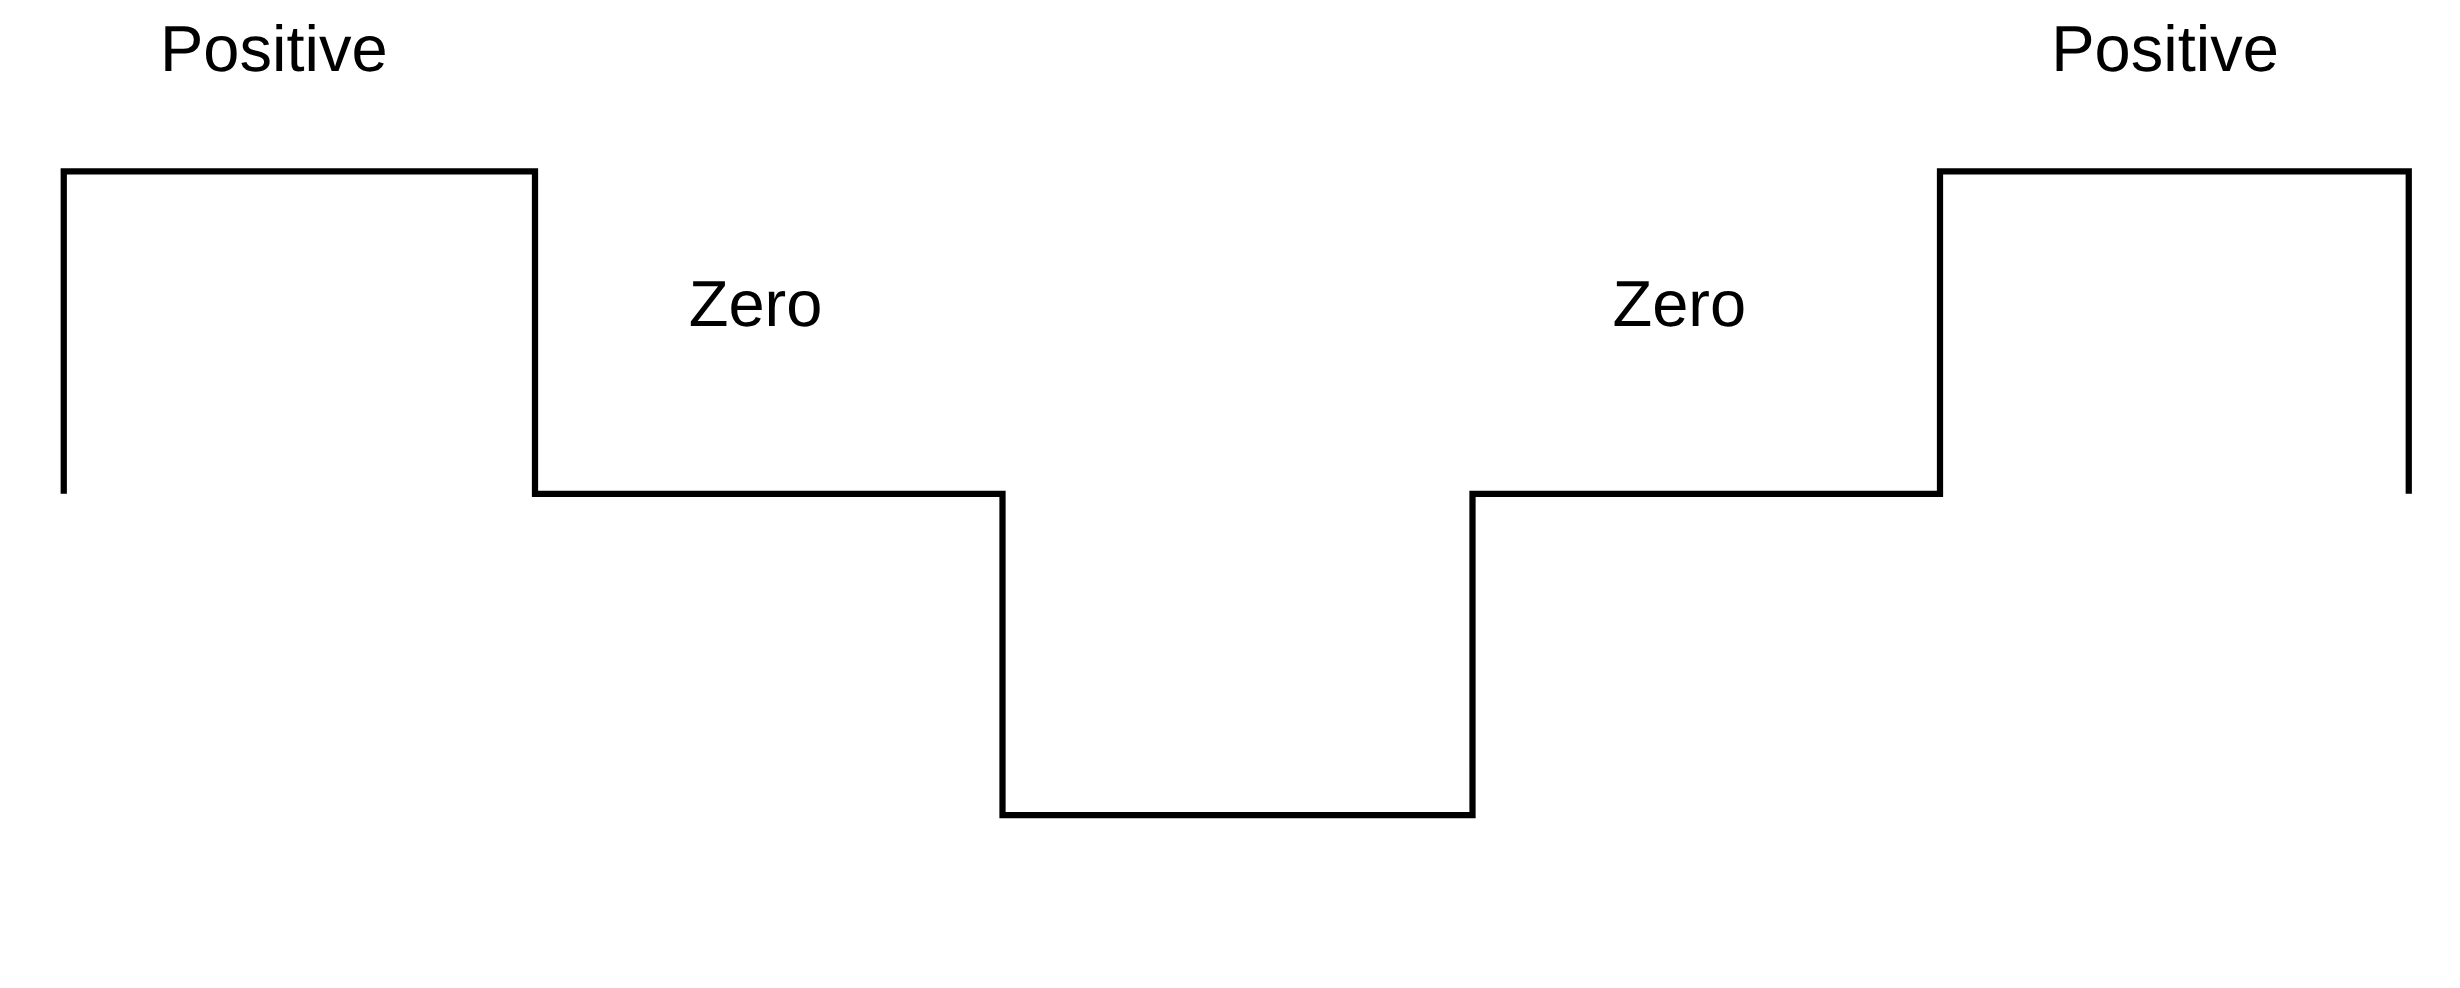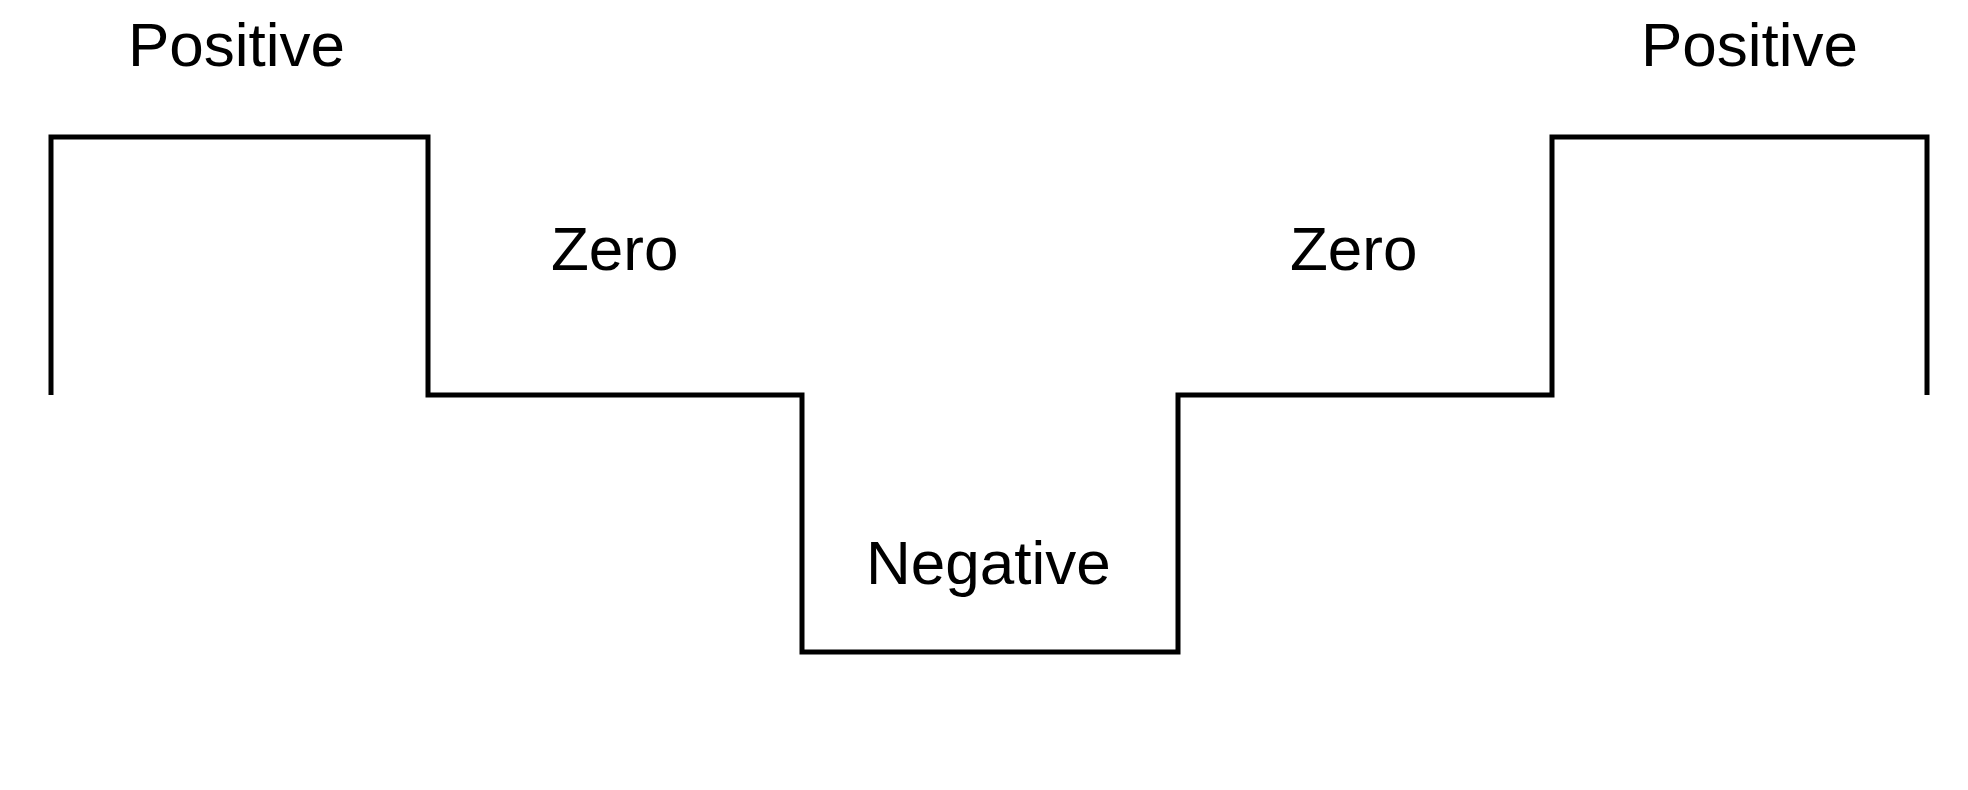--- a/index.html
+++ b/index.html
@@ -30,21 +30,21 @@
     fill: none;
     stroke: #000000;
     stroke-width: 5;
     stroke-linecap: butt;
     stroke-linejoin: miter;
   }
   .label {
     position: absolute;
     color: #000000;
     font-family: "Liberation Sans", sans-serif;
-    font-size: 62px;
+    font-size: 52px;
     line-height: 1;
     white-space: nowrap;
     font-weight: 400;
   }
   .label-positive-left  { left: 128px;  top: 14px;  }
   .label-positive-right { left: 1641px; top: 14px;  }
   .label-zero-left      { left: 551px;  top: 218px; }
   .label-zero-right     { left: 1290px; top: 218px; }
   .label-negative       { left: 866px;  top: 532px; }
 </style>
@@ -54,19 +54,18 @@
 <div id="canvas" style="background: rgb(255, 255, 255);">
 
   <svg id="waveform-svg" viewBox="0 0 1968 790" preserveAspectRatio="none">
     <path class="wave-path" id="wave-path" d="M 51,395 L 51,137 L 428,137 L 428,395 L 802,395 L 802,652 L 1178,652 L 1178,395 L 1552,395 L 1552,137 L 1927,137 L 1927,395" style="stroke: rgb(0, 0, 0); stroke-width: 5;"></path>
   </svg>
 
   <div class="label label-positive-left">Positive</div>
 
   <div class="label label-zero-left">Zero</div>
 
-  <div class="label label-negative">Negative</div>
 
   <div class="label label-zero-right">Zero</div>
 
   <div class="label label-positive-right">Positive</div>
 
 </div>
 
 </body></html>

